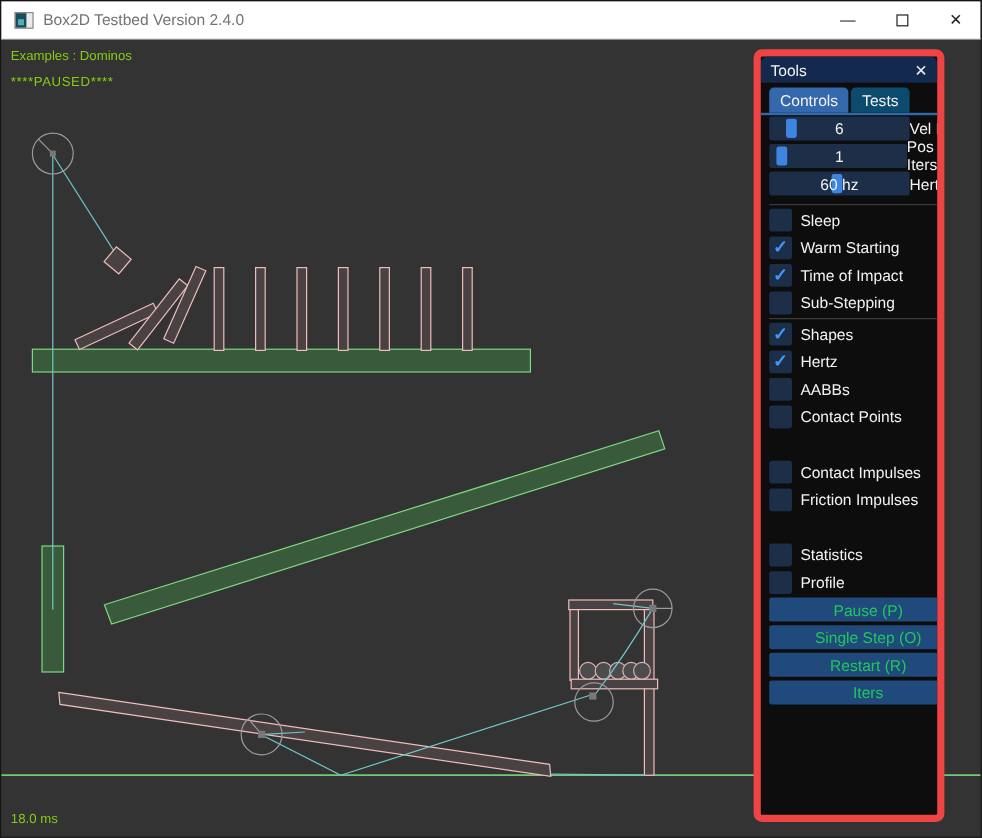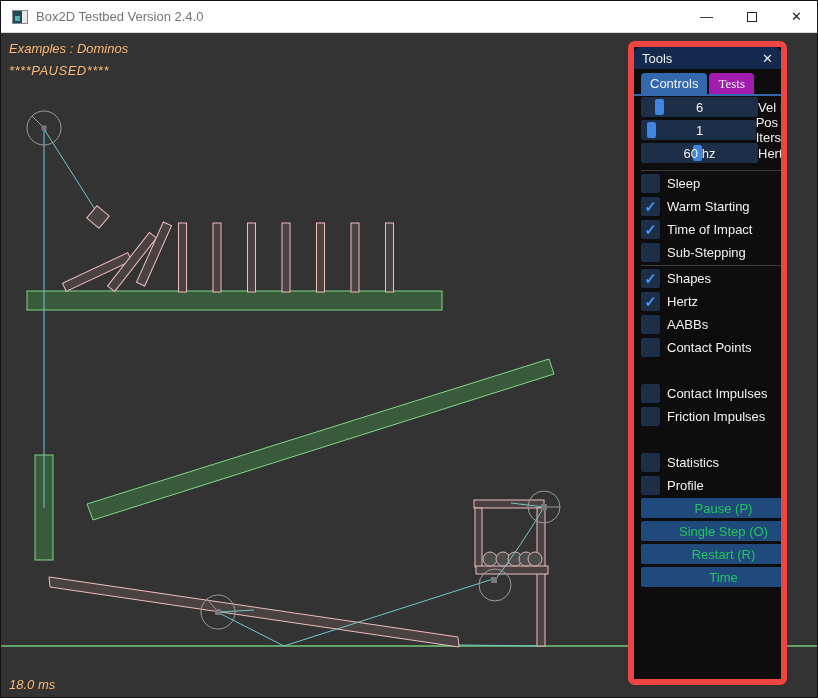--- a/index.html
+++ b/index.html
@@ -14,35 +14,35 @@
   .appicon::before{content:"";position:absolute;left:0;top:0;width:9px;height:12px;background:#1d4b5e;}
   .appicon::after{content:"";position:absolute;left:2px;top:5px;width:5px;height:5px;background:#4fb3ad;}
   .apptitle{margin-left:8px;font-size:13px;color:#737373;}
   .wincontrols{margin-left:auto;display:flex;height:32px;}
   .winbtn{width:45px;height:32px;display:flex;align-items:center;justify-content:center;
           color:#222;font-size:13px;cursor:default;}
   .maxglyph{width:10px;height:10px;border:1.2px solid #222;display:inline-block;}
   
   .canvas{position:absolute;left:0;top:32px;width:818px;height:666px;background:#333333;}
   .scene{position:absolute;left:0;top:0;}
-  .hud{position:absolute;font-size:13px;color:#fdba74;left:8px;font-style:italic;}
+  .hud{position:absolute;font-size:11px;color:#84cc16;left:8px;}
   .hud-example{top:8px;}
   .hud-paused{top:30px;letter-spacing:.5px;}
   .hud-ms{top:644px;}
   
   .panel{position:absolute;left:627px;top:8px;width:159px;height:644px;background:#0d0d0d;
          border:6px solid #ef4444;border-radius:7px;color:#f2f2f2;font-size:13px;overflow:hidden;}
   .ptitle{height:22px;background:#13294d;display:flex;align-items:center;padding:0 8px;
           border-radius:6px 6px 0 0;}
   .ptitle .pclose{margin-left:auto;font-size:13px;color:#e8e8e8;cursor:default;}
   .tabbar{position:absolute;left:0;top:26px;width:100%;height:23px;border-bottom:2px solid #3468ad;
           display:flex;padding-left:7px;gap:2px;}
   .tab{height:21px;padding:0 9px;display:flex;align-items:center;border-radius:4px 4px 0 0;}
   .tab.active{background:#3468ad;}
-  .tab.inactive{background:#a21caf;font-family:Liberation Serif, serif;}
+  .tab.inactive{background:#0c4a6e;}
   .srow{position:absolute;left:7px;width:165px;height:20px;display:flex;align-items:center;}
   .sbox{position:relative;width:117px;height:20px;background:#1c2e48;border-radius:2px;}
   .grab{position:absolute;top:2px;width:9px;height:16px;background:#3d85e0;border-radius:2px;}
   .grab-vel{left:14px;} .grab-pos{left:6px;} .grab-hertz{left:52px;}
   .sval{position:absolute;left:0;top:0;width:117px;height:20px;display:flex;align-items:center;
         justify-content:center;}
   .slabel{}
   .sep{position:absolute;left:7px;width:165px;height:1px;background:#3c3c3c;}
   .crow{position:absolute;left:7px;width:165px;height:20px;display:flex;align-items:center;}
   .cbox{width:19px;height:19px;background:#1c2e48;border-radius:2px;display:flex;
@@ -261,16 +261,16 @@
       <div class="crow" style="top:428px">
         <span class="cbox">
             <span class="mark"></span>
           </span>
         <span class="clabel">Profile</span>
         </div>
 
       <button class="pbtn" style="top:451px">Pause (P)</button>
       <button class="pbtn" style="top:474px">Single Step (O)</button>
       <button class="pbtn" style="top:497px">Restart (R)</button>
-      <button class="pbtn" style="top:520px">Time</button>
+      <button class="pbtn" style="top:520px">Iters</button>
     </div>
   </div>
 </div>
 
 </body></html>

